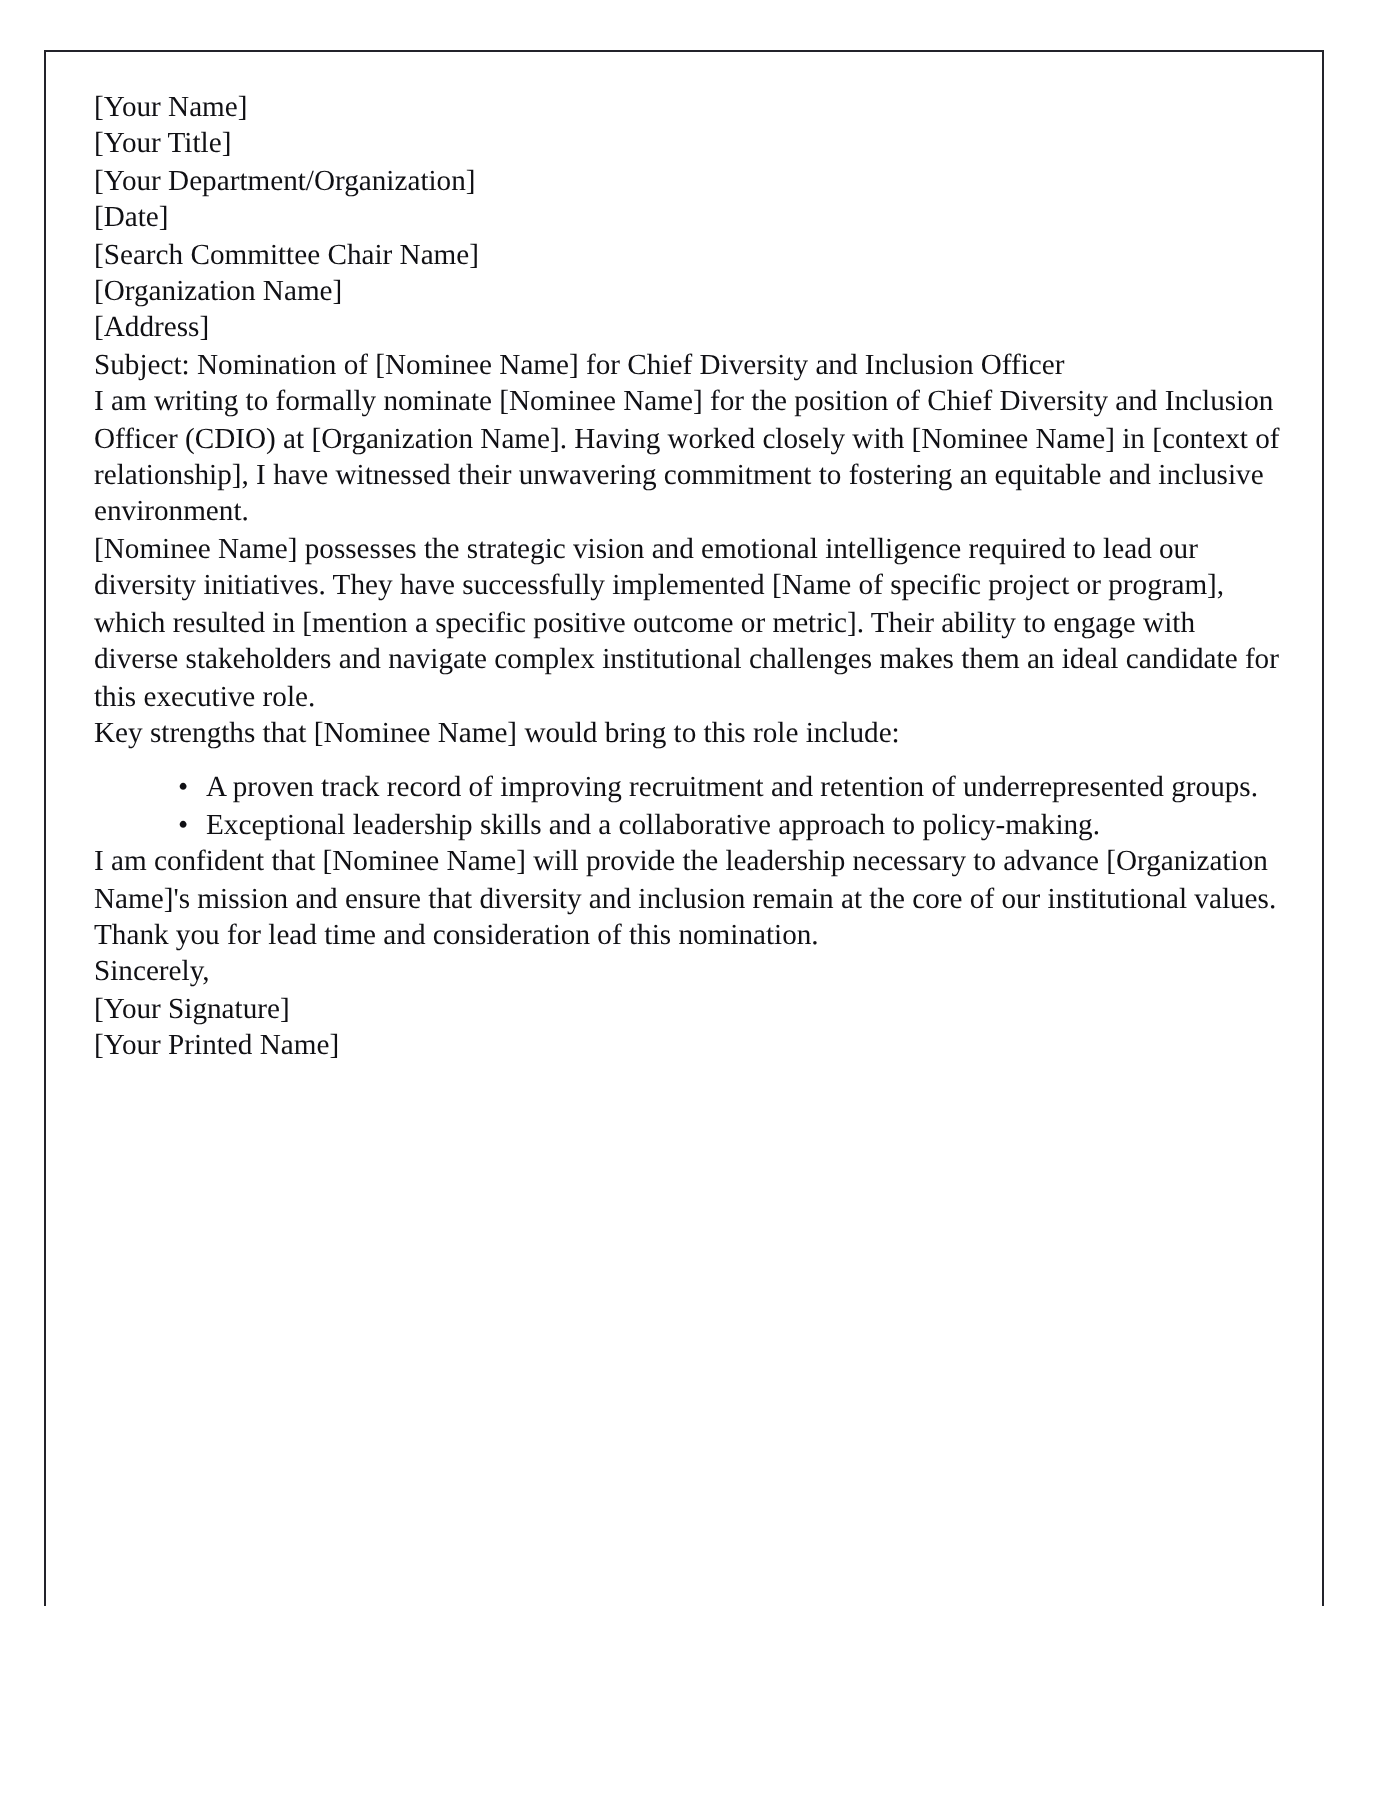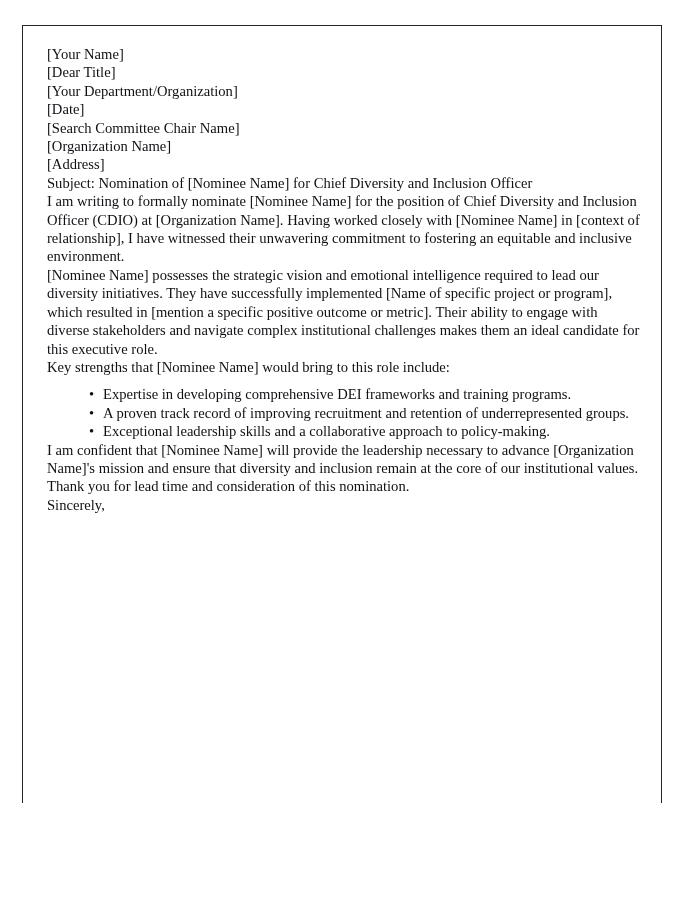--- a/index.html
+++ b/index.html
@@ -75,48 +75,51 @@
 <body>
 
 <div class="page">
 
   <div class="page-frame"></div>
 
   <div class="letter">
 
     <div class="block">
       <span class="line">[Your Name]</span>
-      <span class="line">[Dear Title]</span>
+      <span class="line">[Your Title]</span>
       <span class="line">[Your Department/Organization]</span>
       <span class="line">[Date]</span>
     </div>
 
     <div class="block">
       <span class="line">[Search Committee Chair Name]</span>
       <span class="line">[Organization Name]</span>
       <span class="line">[Address]</span>
     </div>
 
     <p class="block para">Subject: Nomination of [Nominee Name] for Chief Diversity and Inclusion Officer</p>
 
 
     <p class="block para">I am writing to formally nominate [Nominee Name] for the position of Chief Diversity and Inclusion Officer (CDIO) at [Organization Name]. Having worked closely with [Nominee Name] in [context of relationship], I have witnessed their unwavering commitment to fostering an equitable and inclusive environment.</p>
 
     <p class="block para">[Nominee Name] possesses the strategic vision and emotional intelligence required to lead our diversity initiatives. They have successfully implemented [Name of specific project or program], which resulted in [mention a specific positive outcome or metric]. Their ability to engage with diverse stakeholders and navigate complex institutional challenges makes them an ideal candidate for this executive role.</p>
 
     <div class="block">
       <p class="para">Key strengths that [Nominee Name] would bring to this role include:</p>
       <ul class="bullets">
-        <li>Expertise in developing comprehensive DEI frameworks and training programs.</li>
         <li>A proven track record of improving recruitment and retention of underrepresented groups.</li>
         <li>Exceptional leadership skills and a collaborative approach to policy-making.</li>
       </ul>
     </div>
 
     <p class="block para">I am confident that [Nominee Name] will provide the leadership necessary to advance [Organization Name]'s mission and ensure that diversity and inclusion remain at the core of our institutional values.</p>
 
     <p class="block para">Thank you for lead time and consideration of this nomination.</p>
 
     <p class="block para">Sincerely,</p>
 
+    <div class="block">
+      <span class="line">[Your Signature]</span>
+      <span class="line">[Your Printed Name]</span>
+    </div>
 
   </div>
 </div>
 
 </body></html>

